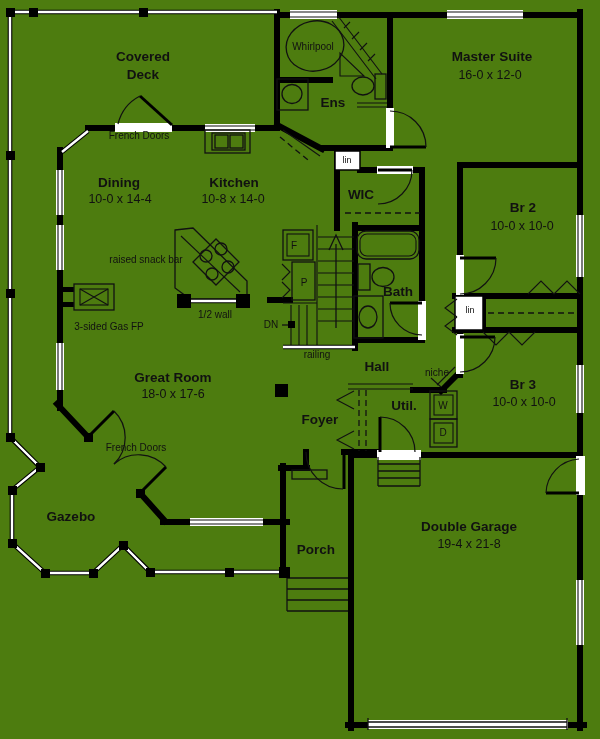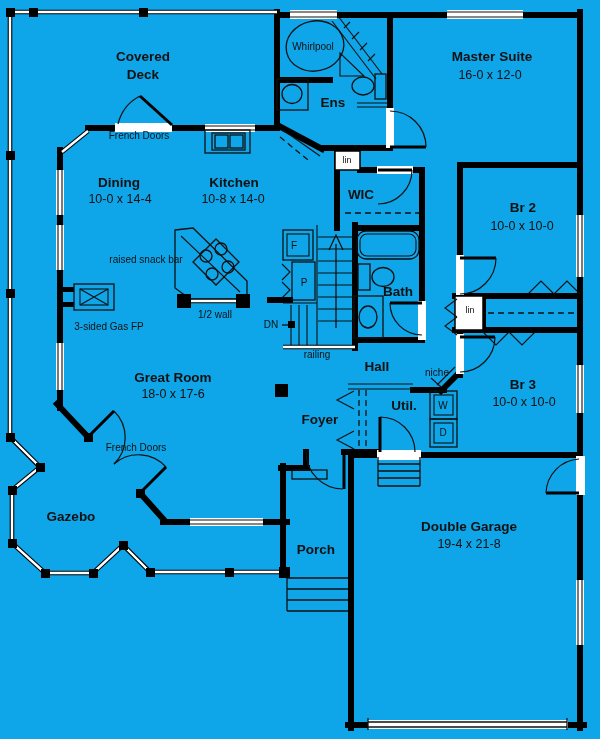--- a/index.html
+++ b/index.html
@@ -1,16 +1,16 @@
 <!DOCTYPE html>
 <html><head>
 <meta charset="utf-8">
 <style>
   html,body{margin:0;padding:0;background:#ffffff;}
-  .plan-wrap{width:600px;height:739px;background:#0ea5e9;position:relative;}
+  .plan-wrap{width:600px;height:739px;background:#4d7c0f;position:relative;}
   svg{display:block;font-family:"Liberation Sans",sans-serif;}
   .wall{stroke:#000;stroke-width:6;fill:none;stroke-linecap:square;}
   .thin{stroke:#111;stroke-width:1.3;fill:none;}
   .thin2{stroke:#111;stroke-width:1.1;fill:none;}
   .leaf{stroke:#000;stroke-width:3;fill:none;}
   .arc{stroke:#111;stroke-width:1.2;fill:none;}
   .dash{stroke:#111;stroke-width:1.3;fill:none;stroke-dasharray:6,4;}
   .dblA{stroke:#000;stroke-width:4.6;fill:none;}
   .dblB{stroke:#fff;stroke-width:2.4;fill:none;}
   .erase{fill:#fff;stroke:none;}

